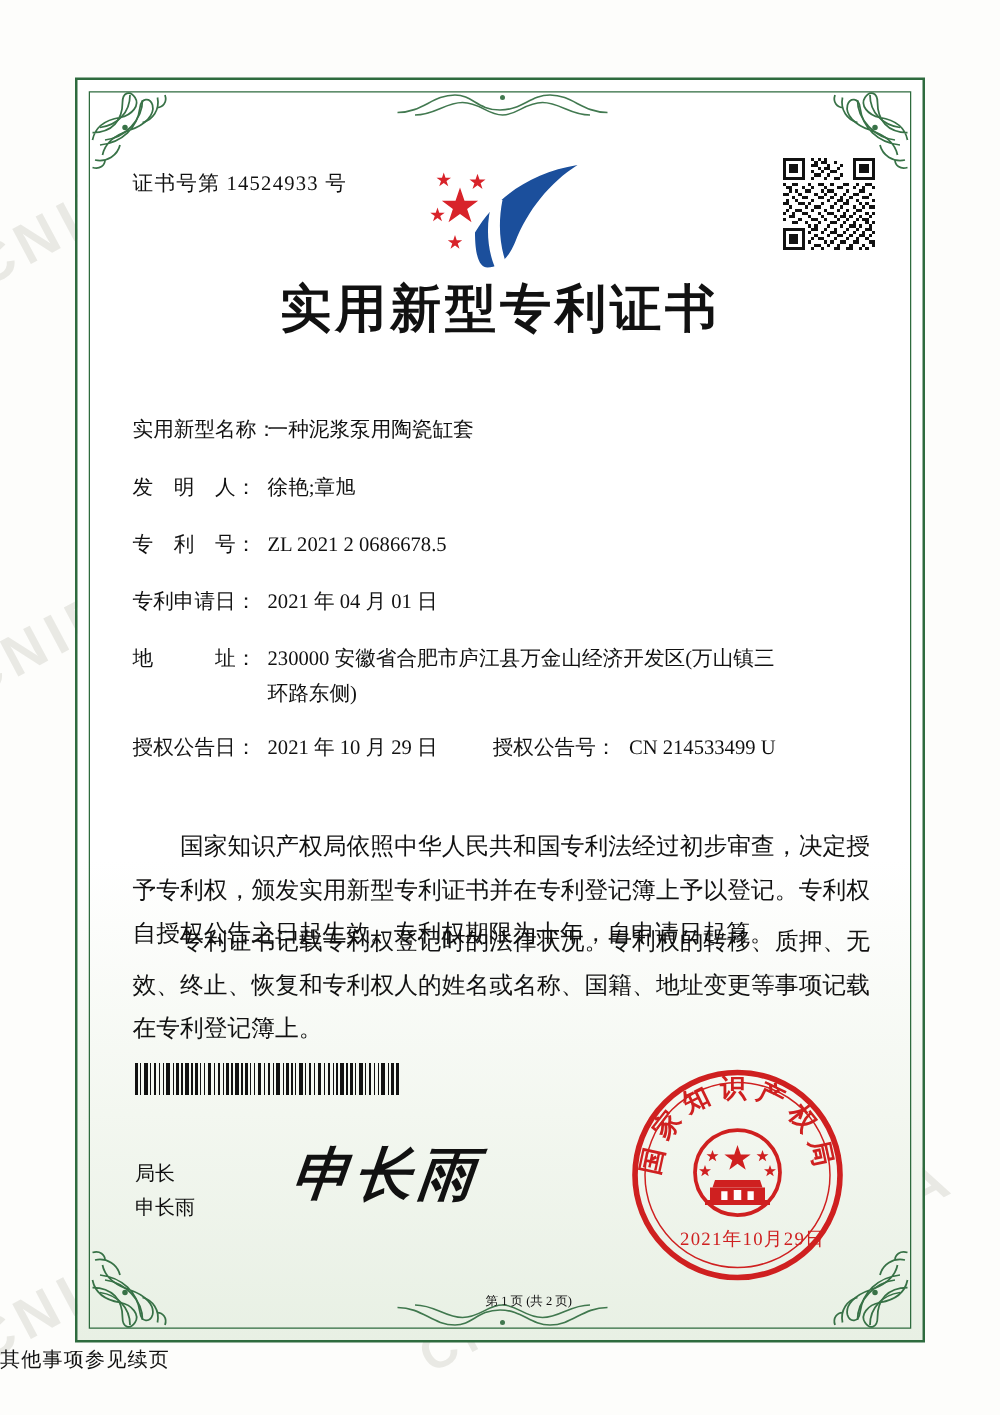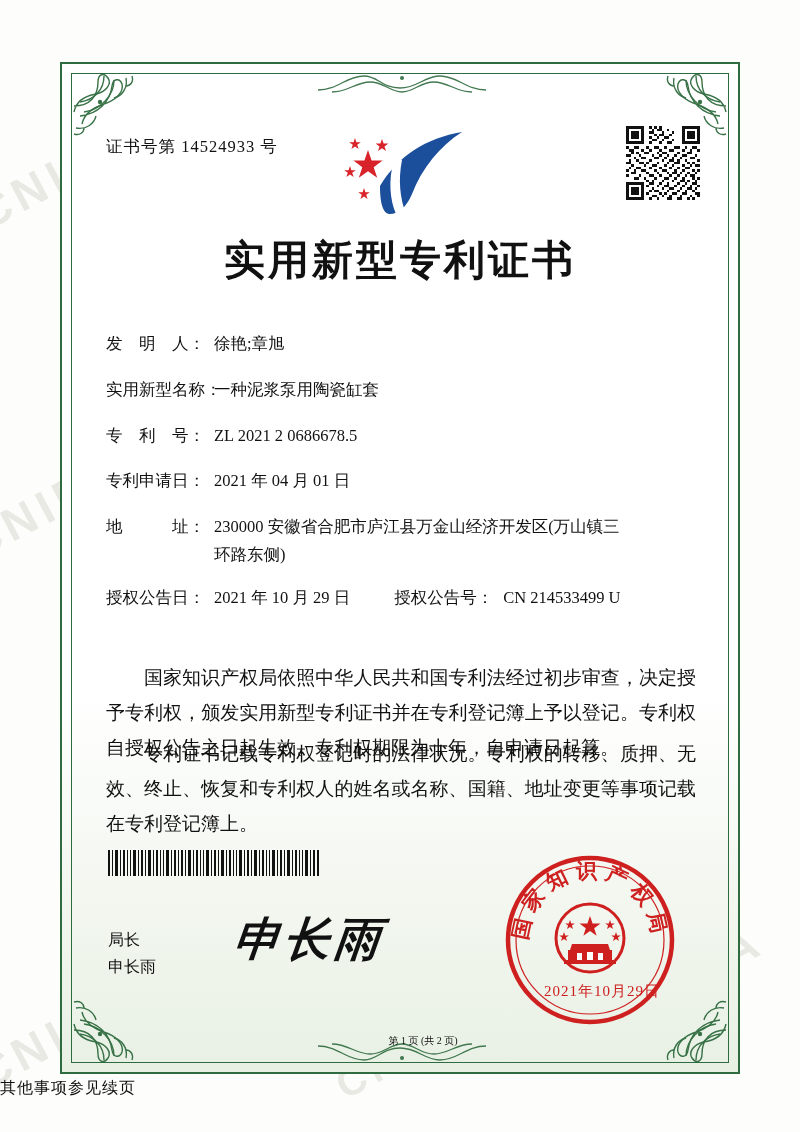--- a/index.html
+++ b/index.html
@@ -106,21 +106,21 @@
   .qr {
     position: absolute;
     right: 38px;
     top: 62px;
     width: 74px;
     height: 74px;
   }
   .title {
     position: absolute;
     left: 0; right: 0;
-    top: 169px;
+    top: 156px;
     text-align: center;
     font-size: 41px;
     font-weight: bold;
     letter-spacing: 3px;
     color: #111;
     font-family: "Liberation Serif", "DejaVu Serif", serif;
   }
 
   .fields {
     position: absolute;
@@ -530,26 +530,26 @@
           <rect x="20" y="28" width="2" height="1"></rect>
             <rect x="24" y="28" width="1" height="1"></rect>
             <rect x="26" y="28" width="1" height="1"></rect>
         </g>
       </svg>
 
       <div class="title">实用新型专利证书</div>
 
       <div class="fields">
         <div class="row">
+          <div class="lab">实用新型名称：</div>
+          <div class="val">一种泥浆泵用陶瓷缸套</div>
+        </div>
+        <div class="row">
           <div class="lab">发　明　人：</div>
           <div class="val">徐艳;章旭</div>
-        </div>
-        <div class="row">
-          <div class="lab">实用新型名称：</div>
-          <div class="val">一种泥浆泵用陶瓷缸套</div>
         </div>
         <div class="row">
           <div class="lab">专　利　号：</div>
           <div class="val">ZL 2021 2 0686678.5</div>
         </div>
         <div class="row">
           <div class="lab">专利申请日：</div>
           <div class="val">2021 年 04 月 01 日</div>
         </div>
         <div class="row" style="margin-bottom:4px;">

